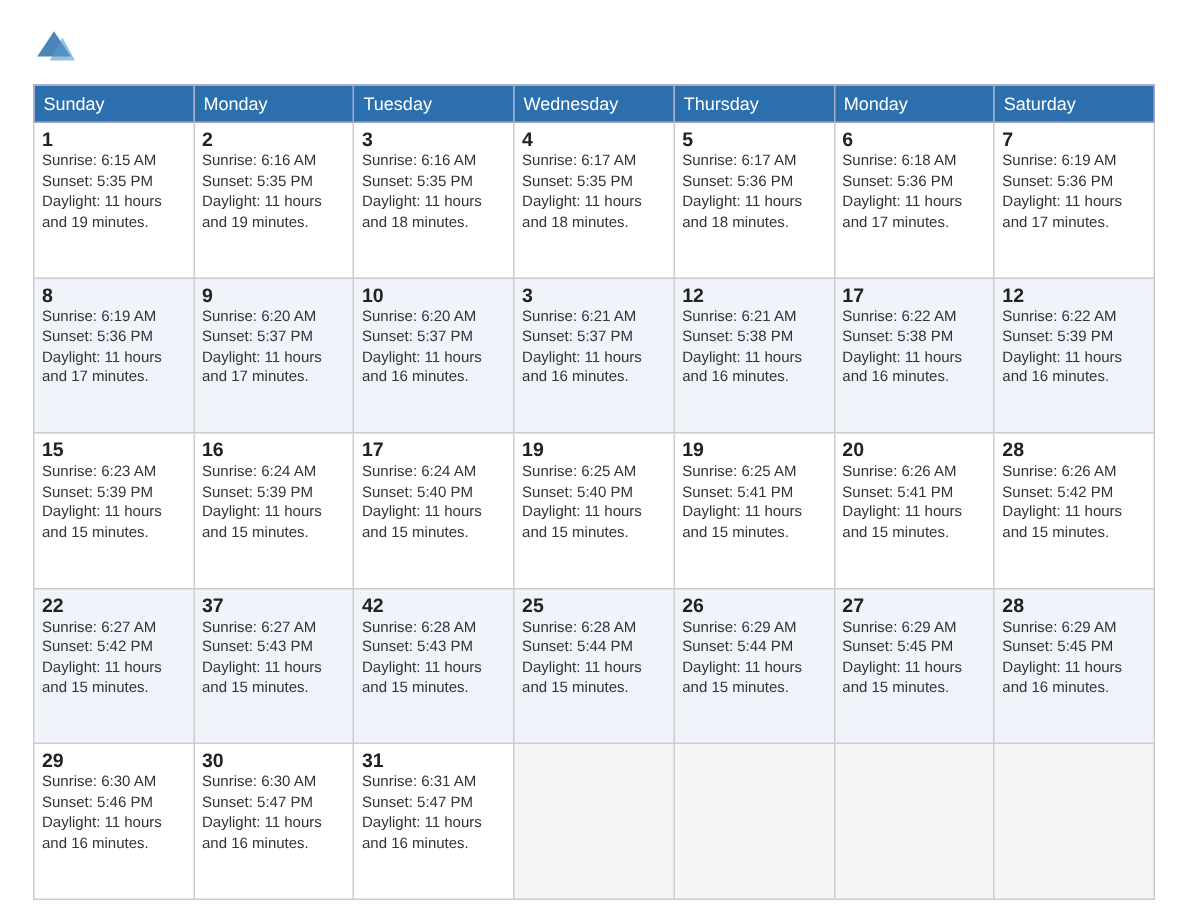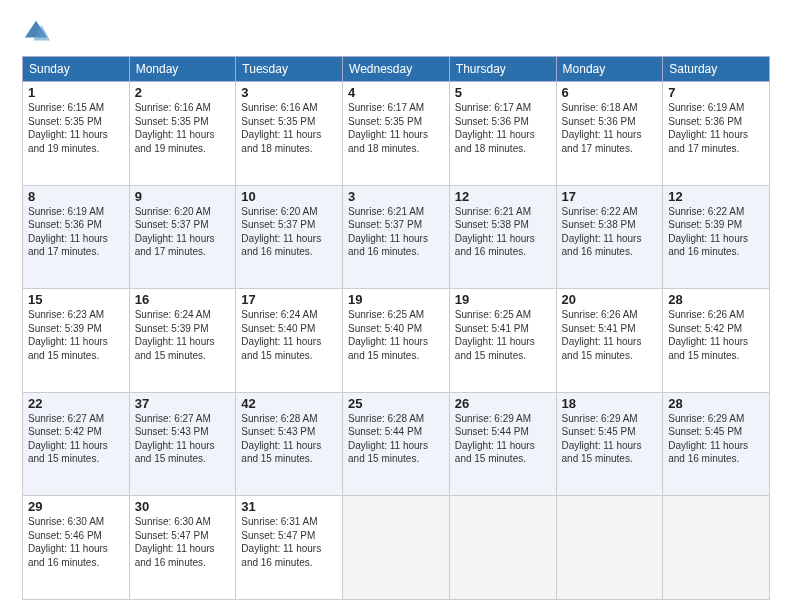--- a/index.html
+++ b/index.html
@@ -232,21 +232,21 @@
           </td>
           <td>
             <span class="day-num">25</span>
             <div class="day-info">Sunrise: 6:28 AM<br>Sunset: 5:44 PM<br>Daylight: 11 hours<br>and 15 minutes.</div>
           </td>
           <td>
             <span class="day-num">26</span>
             <div class="day-info">Sunrise: 6:29 AM<br>Sunset: 5:44 PM<br>Daylight: 11 hours<br>and 15 minutes.</div>
           </td>
           <td>
-            <span class="day-num">18</span>
+            <span class="day-num">27</span>
             <div class="day-info">Sunrise: 6:29 AM<br>Sunset: 5:45 PM<br>Daylight: 11 hours<br>and 15 minutes.</div>
           </td>
           <td>
             <span class="day-num">28</span>
             <div class="day-info">Sunrise: 6:29 AM<br>Sunset: 5:45 PM<br>Daylight: 11 hours<br>and 16 minutes.</div>
           </td>
         </tr>
         <tr>
           <td>
             <span class="day-num">29</span>

